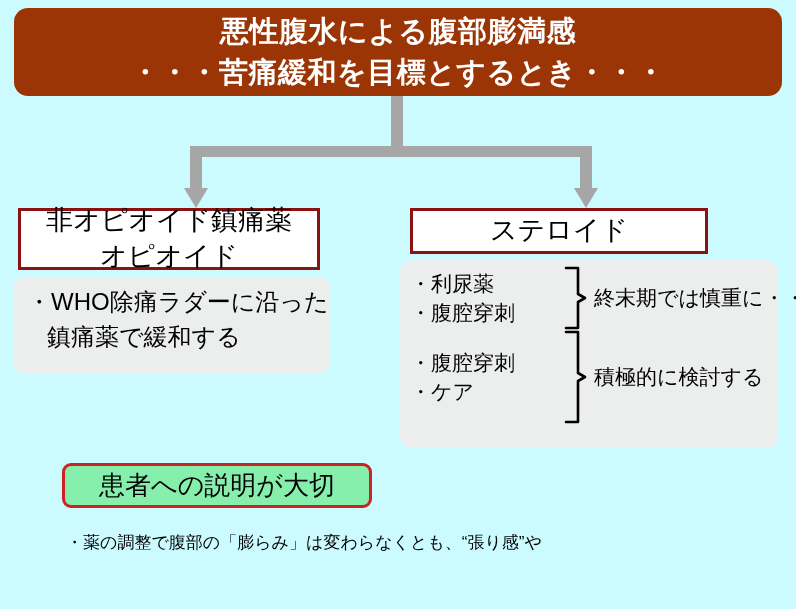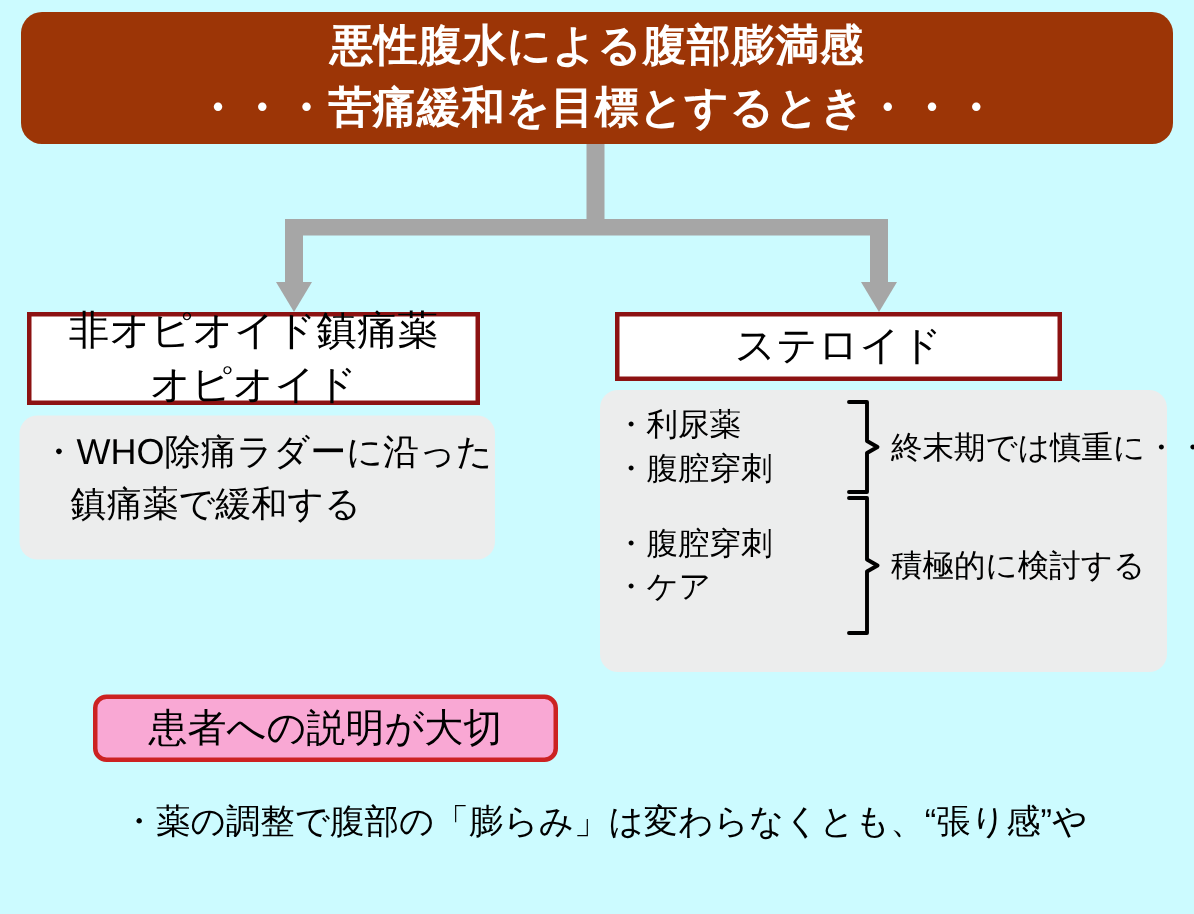--- a/index.html
+++ b/index.html
@@ -136,21 +136,21 @@
     padding-left: 6px;
   }
 
   
   #orange-box {
     position: absolute;
     left: 62px;
     top: 463px;
     width: 310px;
     height: 45px;
-    background: #f9a8d4;
+    background: #86efac;
     border: 3px solid #cc2222;
     border-radius: 9px;
     box-sizing: border-box;
     display: flex;
     align-items: center;
     justify-content: center;
   }
   #orange-box .label {
     font-size: 26px;
     color: #000000;
@@ -159,23 +159,22 @@
 
   
   #footer-note {
     position: absolute;
     left: 66px;
     top: 530px;
     width: 724px;
     color: #000000;
   }
   #footer-note .body-line {
-    font-size: 23px;
+    font-size: 17px;
     line-height: 1.50;
-    margin-left: 15px;
   }
 </style>
 </head>
 <body>
 
 <div id="canvas">
 
   <div class="header-box">
     <div class="header-line">悪性腹水による腹部膨満感</div>
     <div class="header-line">・・・苦痛緩和を目標とするとき・・・</div>

